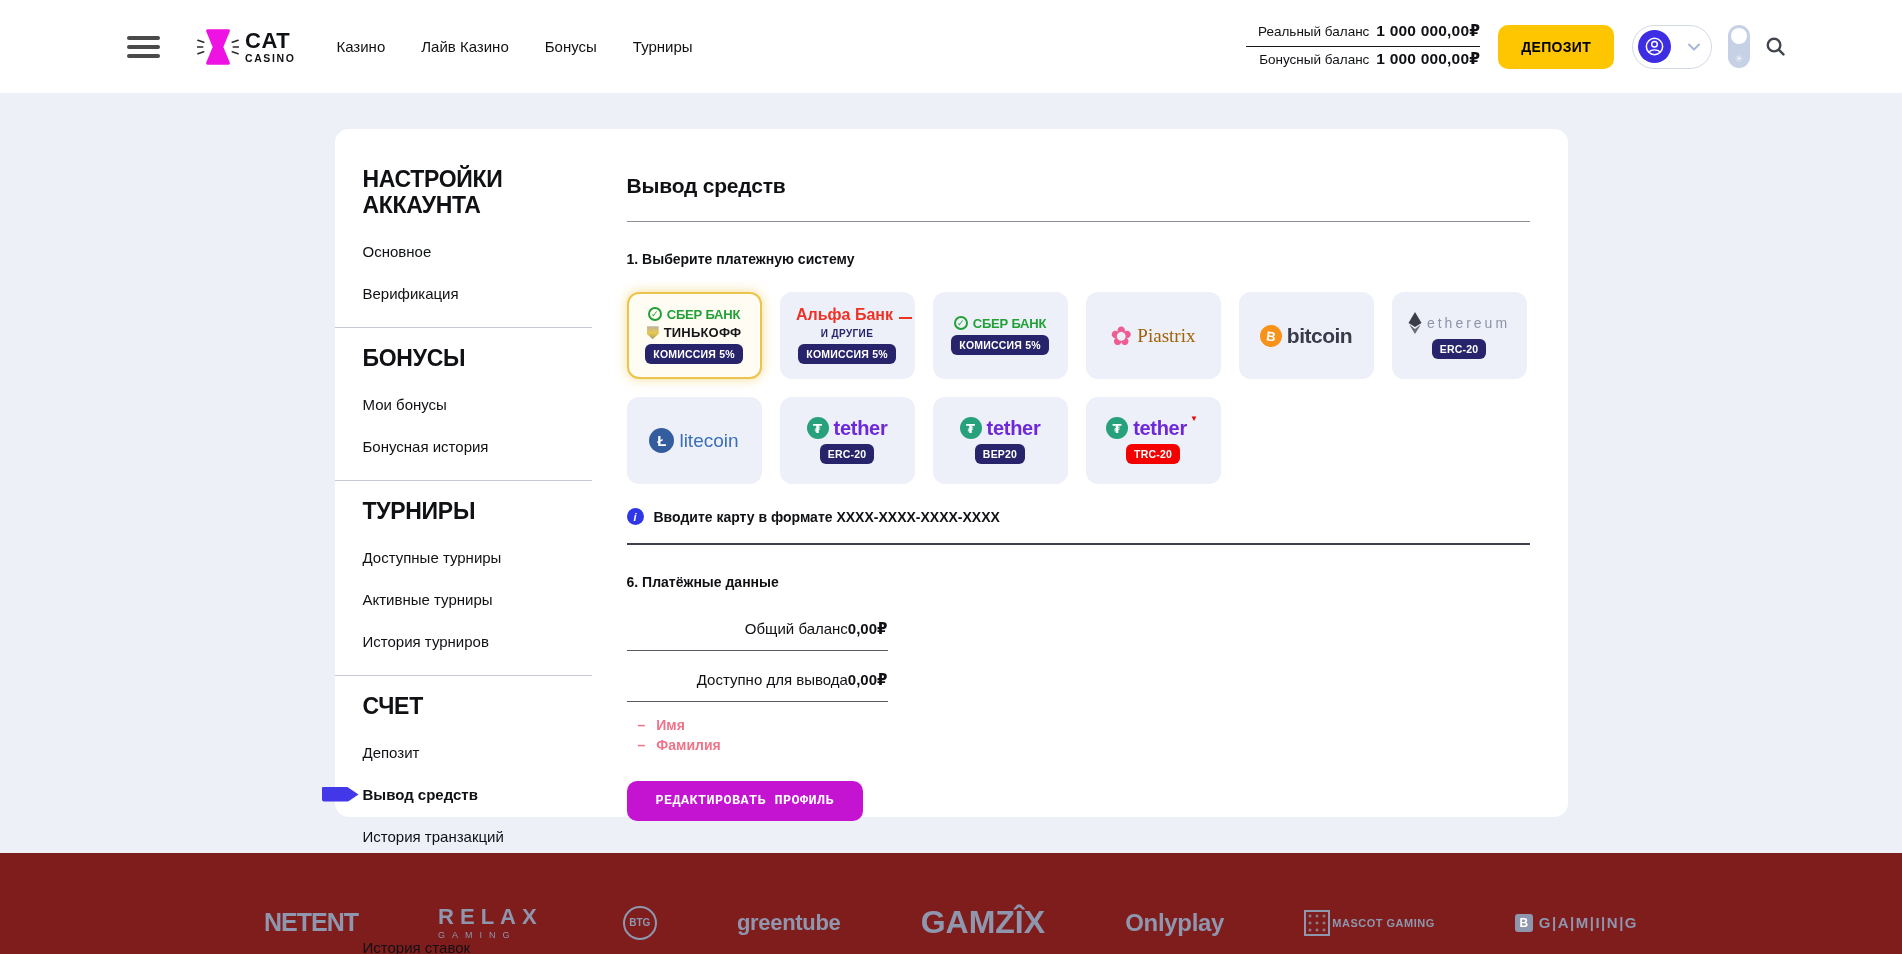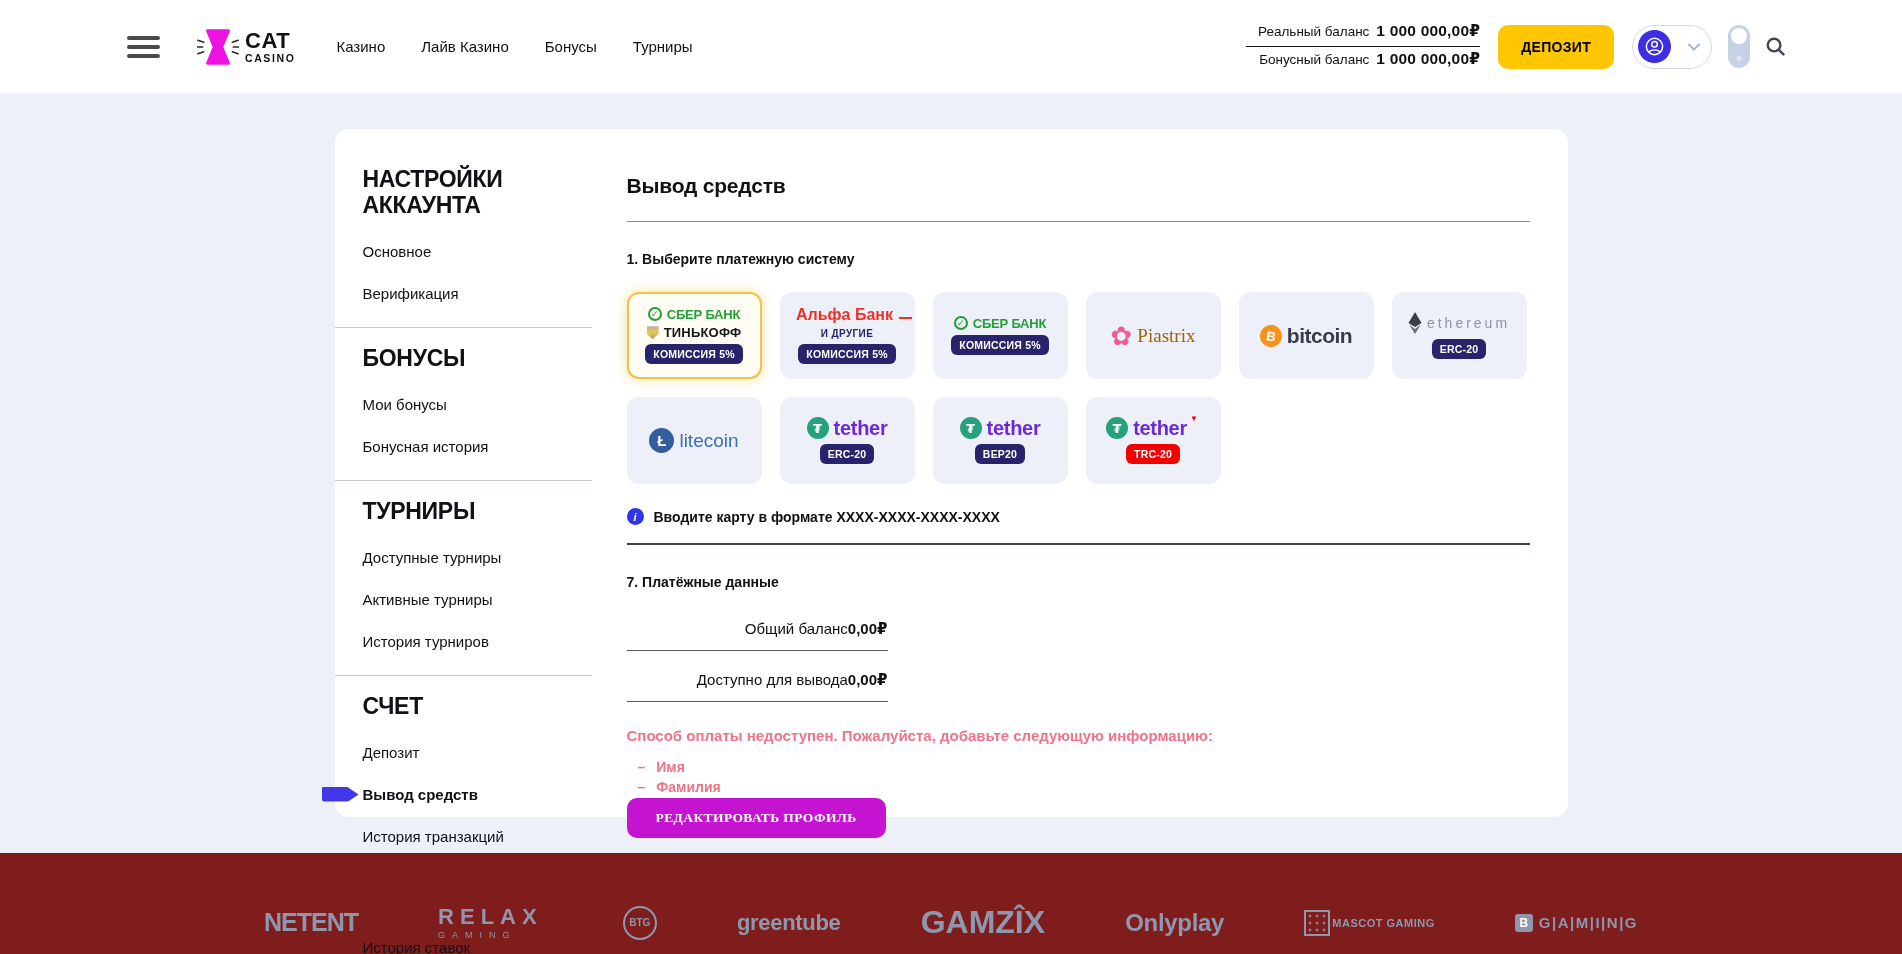--- a/index.html
+++ b/index.html
@@ -93,22 +93,22 @@
 
   .balance-table { width:261px; margin-top:10px;}
   .brow { display:flex; justify-content:flex-end; align-items:baseline; padding:20px 0 12px;
     border-bottom:1px solid #565b66;}
   .brow .rlabel { font-size:15px; font-weight:500;}
   .brow .rvalue { font-size:15px; font-weight:800;}
 
   .error-msg { margin-top:25px; color:#ef7389; font-size:15px; font-weight:600;}
   .error-list { margin-top:13px; padding-left:11px;}
   .error-item { display:flex; gap:11px; color:#ef7389; font-size:14px; font-weight:600; line-height:1.45;}
-  .edit-btn { background:#c414d2; color:#fff; border:none; border-radius:10px;
-    height:40px; padding:0 29px; font-size:13.5px; font-weight:800; letter-spacing:.4px; cursor:pointer; font-family:Liberation Serif, serif;}
+  .edit-btn { margin-top:25px; background:#c414d2; color:#fff; border:none; border-radius:10px;
+    height:40px; padding:0 29px; font-size:13.5px; font-weight:800; letter-spacing:.4px; cursor:pointer; font-family:Liberation Mono, monospace;}
 
   
   footer { height:101px; flex:none; background:#7f1d1d; display:flex; align-items:center;
     padding:38px 264px 0; justify-content:space-between; color:#8e97ad;}
   .p-netent { font-size:25px; font-weight:800; letter-spacing:-1px;}
   .p-relax { text-align:left; line-height:1;}
   .p-relax .r1 { font-size:22px; font-weight:600; letter-spacing:6px;}
   .p-relax .r2 { font-size:9px; font-weight:500; letter-spacing:7px; margin-top:3px;}
   .p-btg { width:34px; height:34px; border:2px solid #8e97ad; border-radius:50%; display:flex;
     align-items:center; justify-content:center; font-size:10px; font-weight:800;}
@@ -335,34 +335,33 @@
         </div>
       </div>
 
       <div class="info-row">
         <span class="info-icon">i</span>
         <span>Вводите карту в формате ХХХХ-ХХХХ-ХХХХ-ХХХХ</span>
       </div>
 
       <div class="divider-dark"></div>
 
-      <div class="step-label">7. Платёжные данные</div>
+      <div class="step-label">6. Платёжные данные</div>
 
       <div class="balance-table">
         <div class="brow">
           <span class="rlabel">Общий баланс</span>
           <span class="rvalue">0,00₽</span>
         </div>
         <div class="brow">
           <span class="rlabel">Доступно для вывода</span>
           <span class="rvalue">0,00₽</span>
         </div>
       </div>
 
-      <div class="error-msg">Способ оплаты недоступен. Пожалуйста, добавьте следующую информацию:</div>
       <div class="error-list">
         <div class="error-item">
           <span>–</span>
           <span>Имя</span>
         </div>
         <div class="error-item">
           <span>–</span>
           <span>Фамилия</span>
         </div>
       </div>

